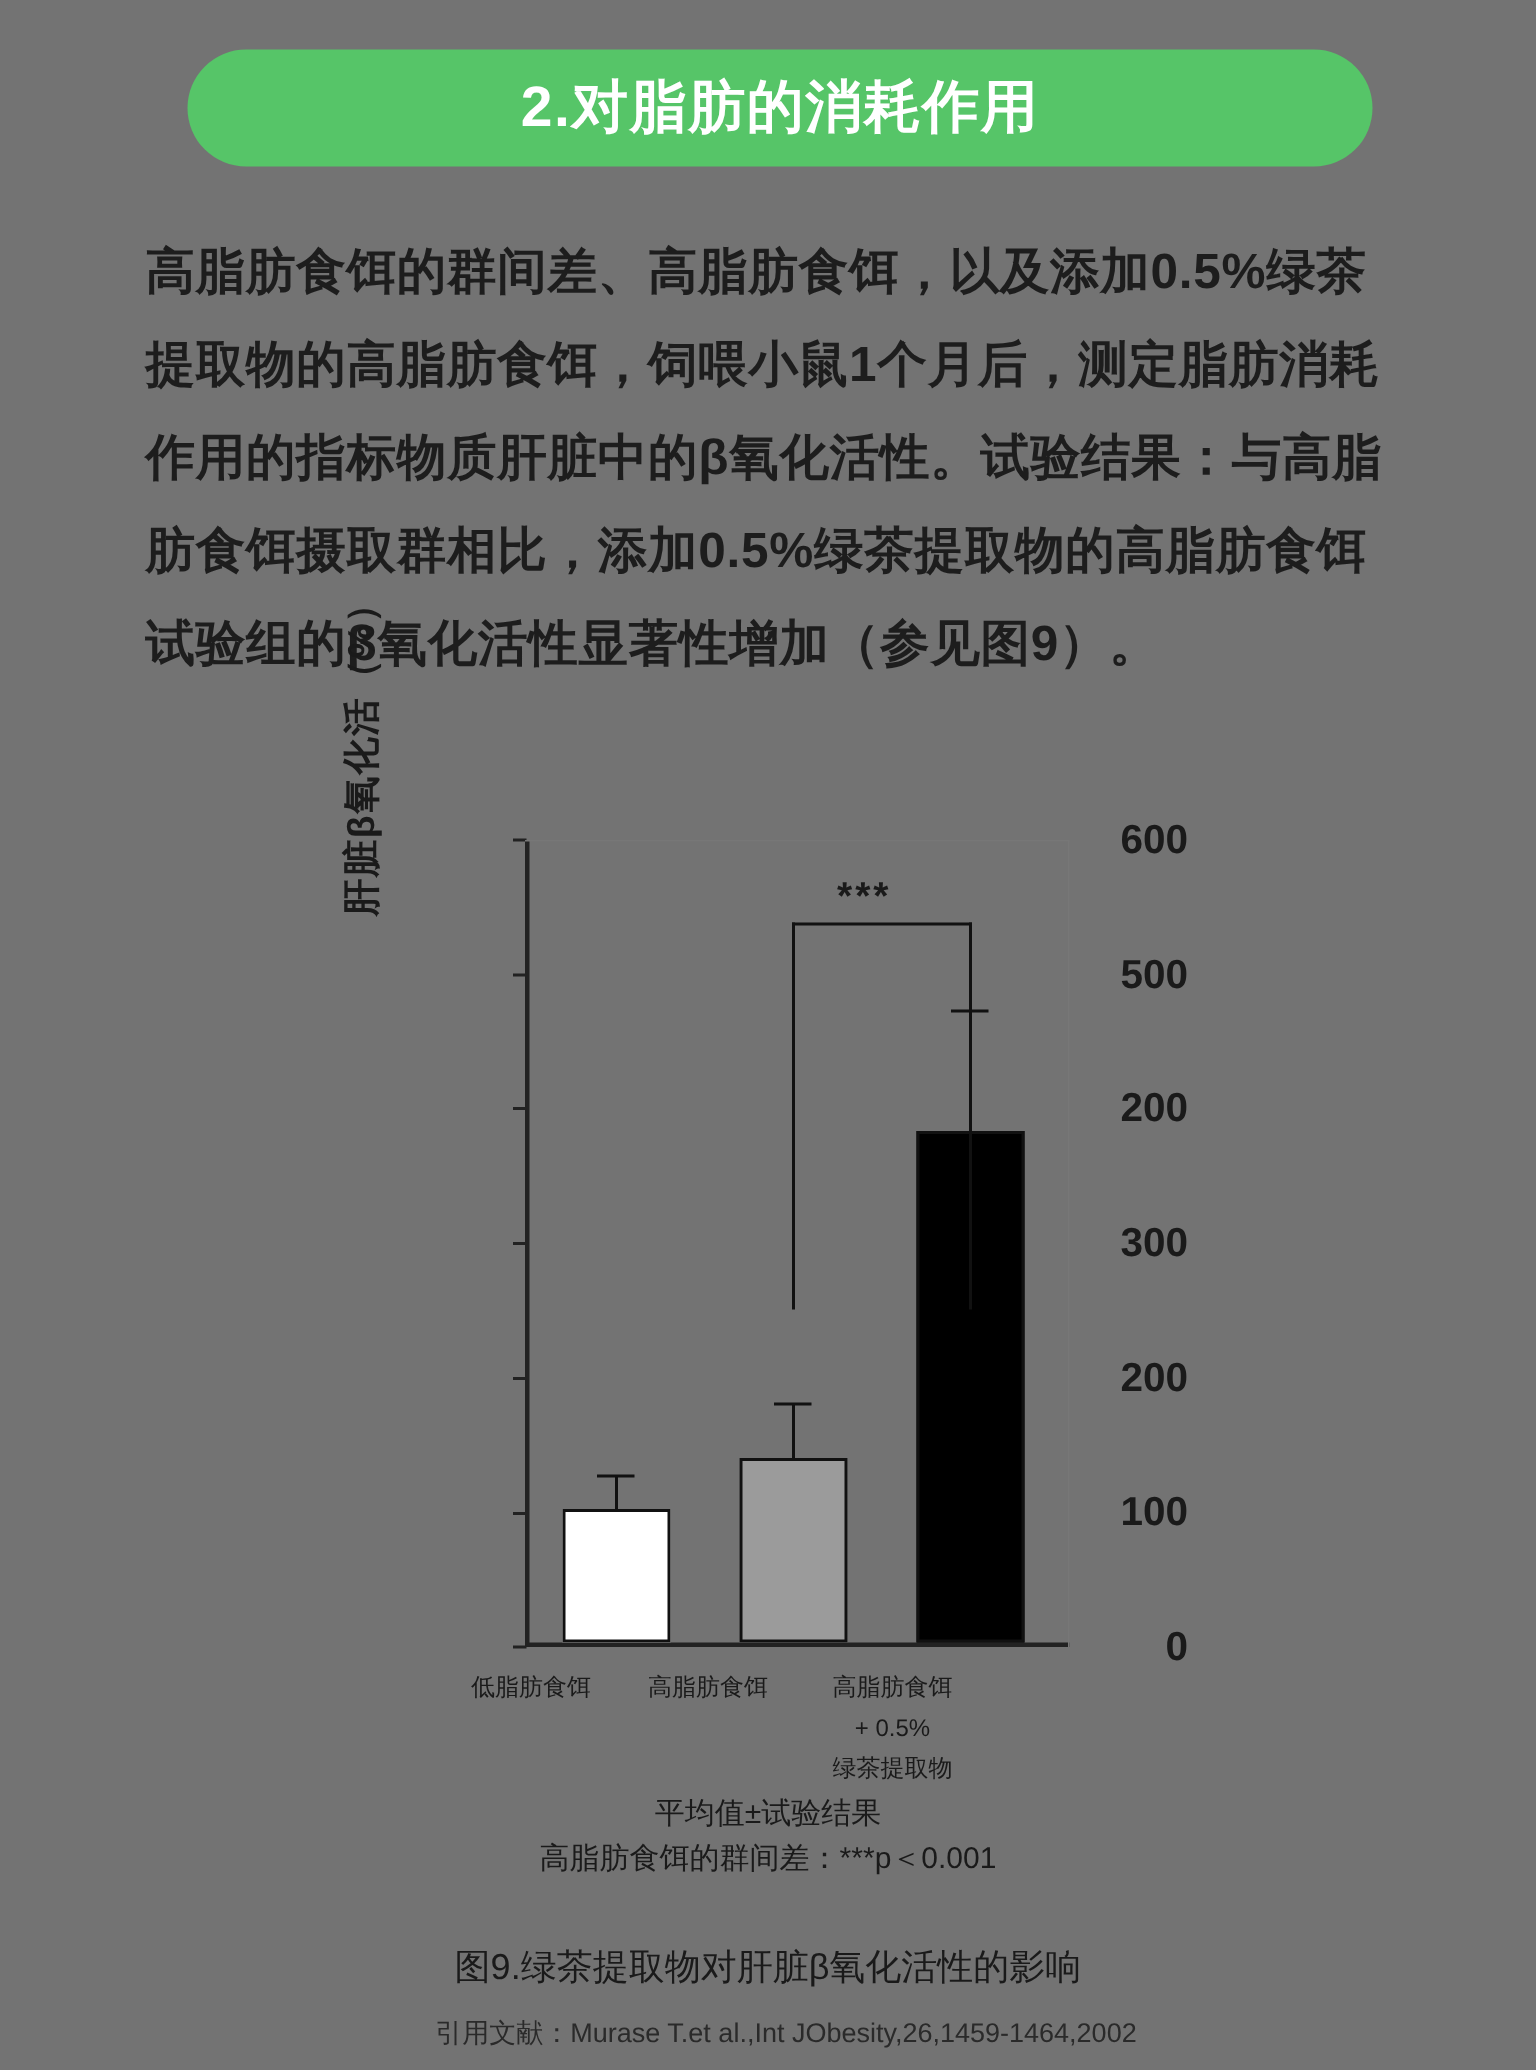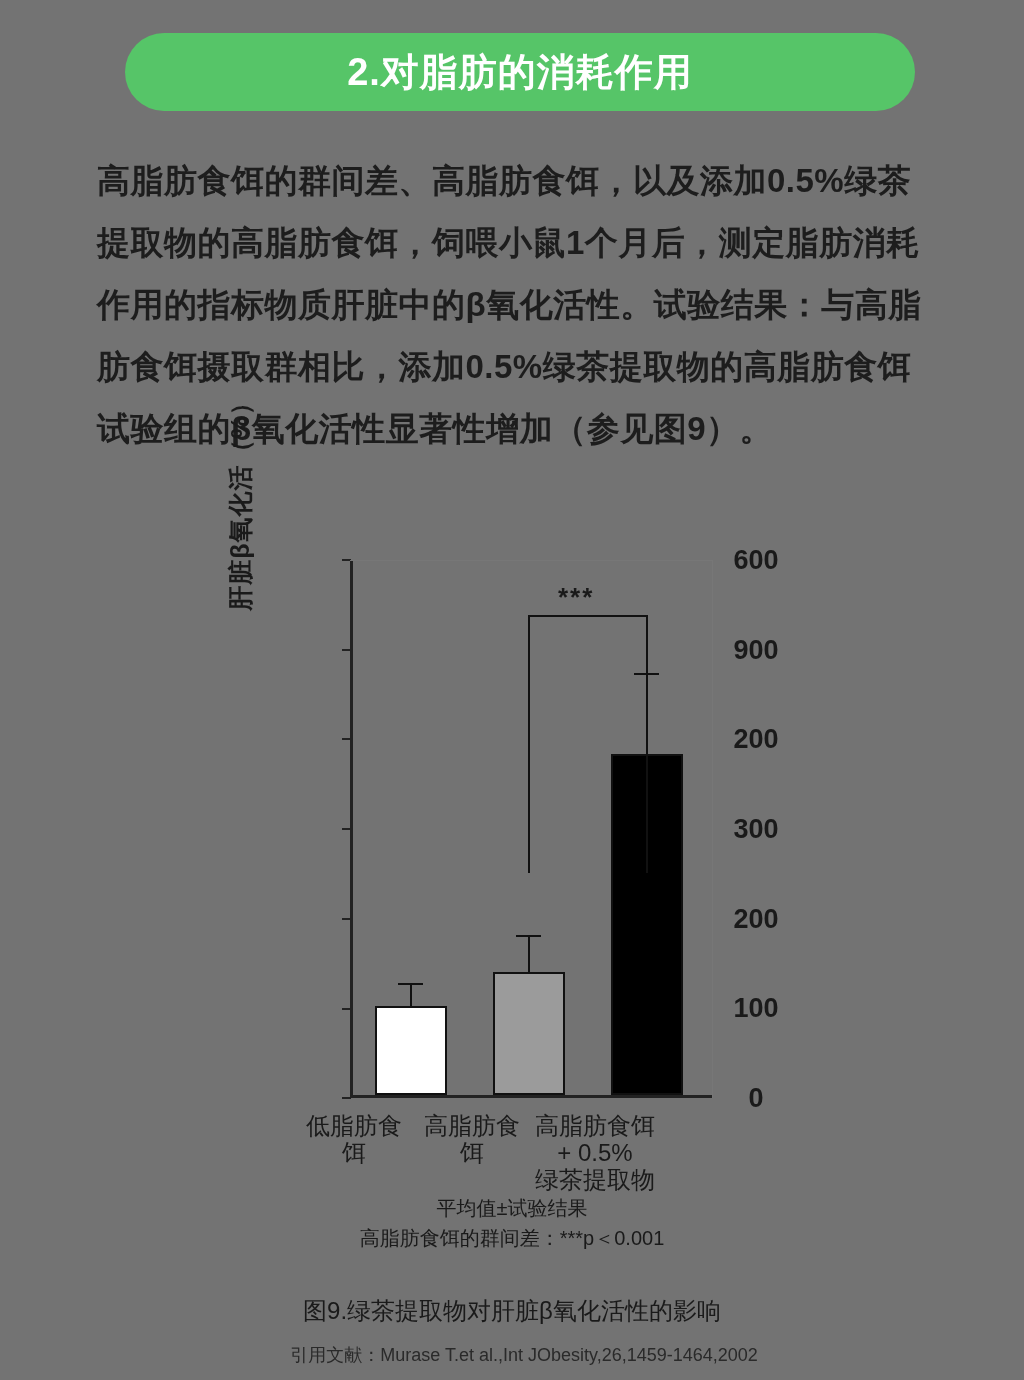--- a/index.html
+++ b/index.html
@@ -97,21 +97,21 @@
     font-weight: bold;
     text-align: center;
     white-space: nowrap;
     letter-spacing: 1px;
   }
   .ytick {
     position: absolute;
     right: 0;
     font-size: 27px;
     font-weight: bold;
-    text-align: center;
+    text-align: right;
     width: 72px;
     transform: translateY(-50%);
     color: #1a1a1a;
   }
   .ytick-mark {
     position: absolute;
     width: 9px;
     height: 2px;
     background: #222;
   }
@@ -142,21 +142,21 @@
     box-sizing: border-box;
   }
   .sig-star {
     position: absolute;
     font-size: 26px;
     font-weight: bold;
     letter-spacing: 2px;
   }
   .xcat {
     position: absolute;
-    font-size: 24px;
+    font-size: 16px;
     text-align: center;
     line-height: 27px;
     font-weight: normal;
     color: #1a1a1a;
   }
   .note {
     position: absolute;
     font-size: 20px;
     text-align: center;
     color: #1a1a1a;
@@ -199,21 +199,21 @@
 
   <div class="chart-wrap">
 
     <div class="y-label">肝脏β氧化活（%）</div>
 
     <div class="ytick" style="top:558px;">0</div>
     <div class="ytick" style="top:468px;">100</div>
     <div class="ytick" style="top:379px;">200</div>
     <div class="ytick" style="top:289px;">300</div>
     <div class="ytick" style="top:199px;">200</div>
-    <div class="ytick" style="top:110px;">900</div>
+    <div class="ytick" style="top:110px;">500</div>
     <div class="ytick" style="top:20px;">600</div>
 
     <div class="ytick-mark" style="left:110px; top:557px;"></div>
     <div class="ytick-mark" style="left:110px; top:468px;"></div>
     <div class="ytick-mark" style="left:110px; top:378px;"></div>
     <div class="ytick-mark" style="left:110px; top:288px;"></div>
     <div class="ytick-mark" style="left:110px; top:198px;"></div>
     <div class="ytick-mark" style="left:110px; top:109px;"></div>
     <div class="ytick-mark" style="left:110px; top:19px;"></div>
 

